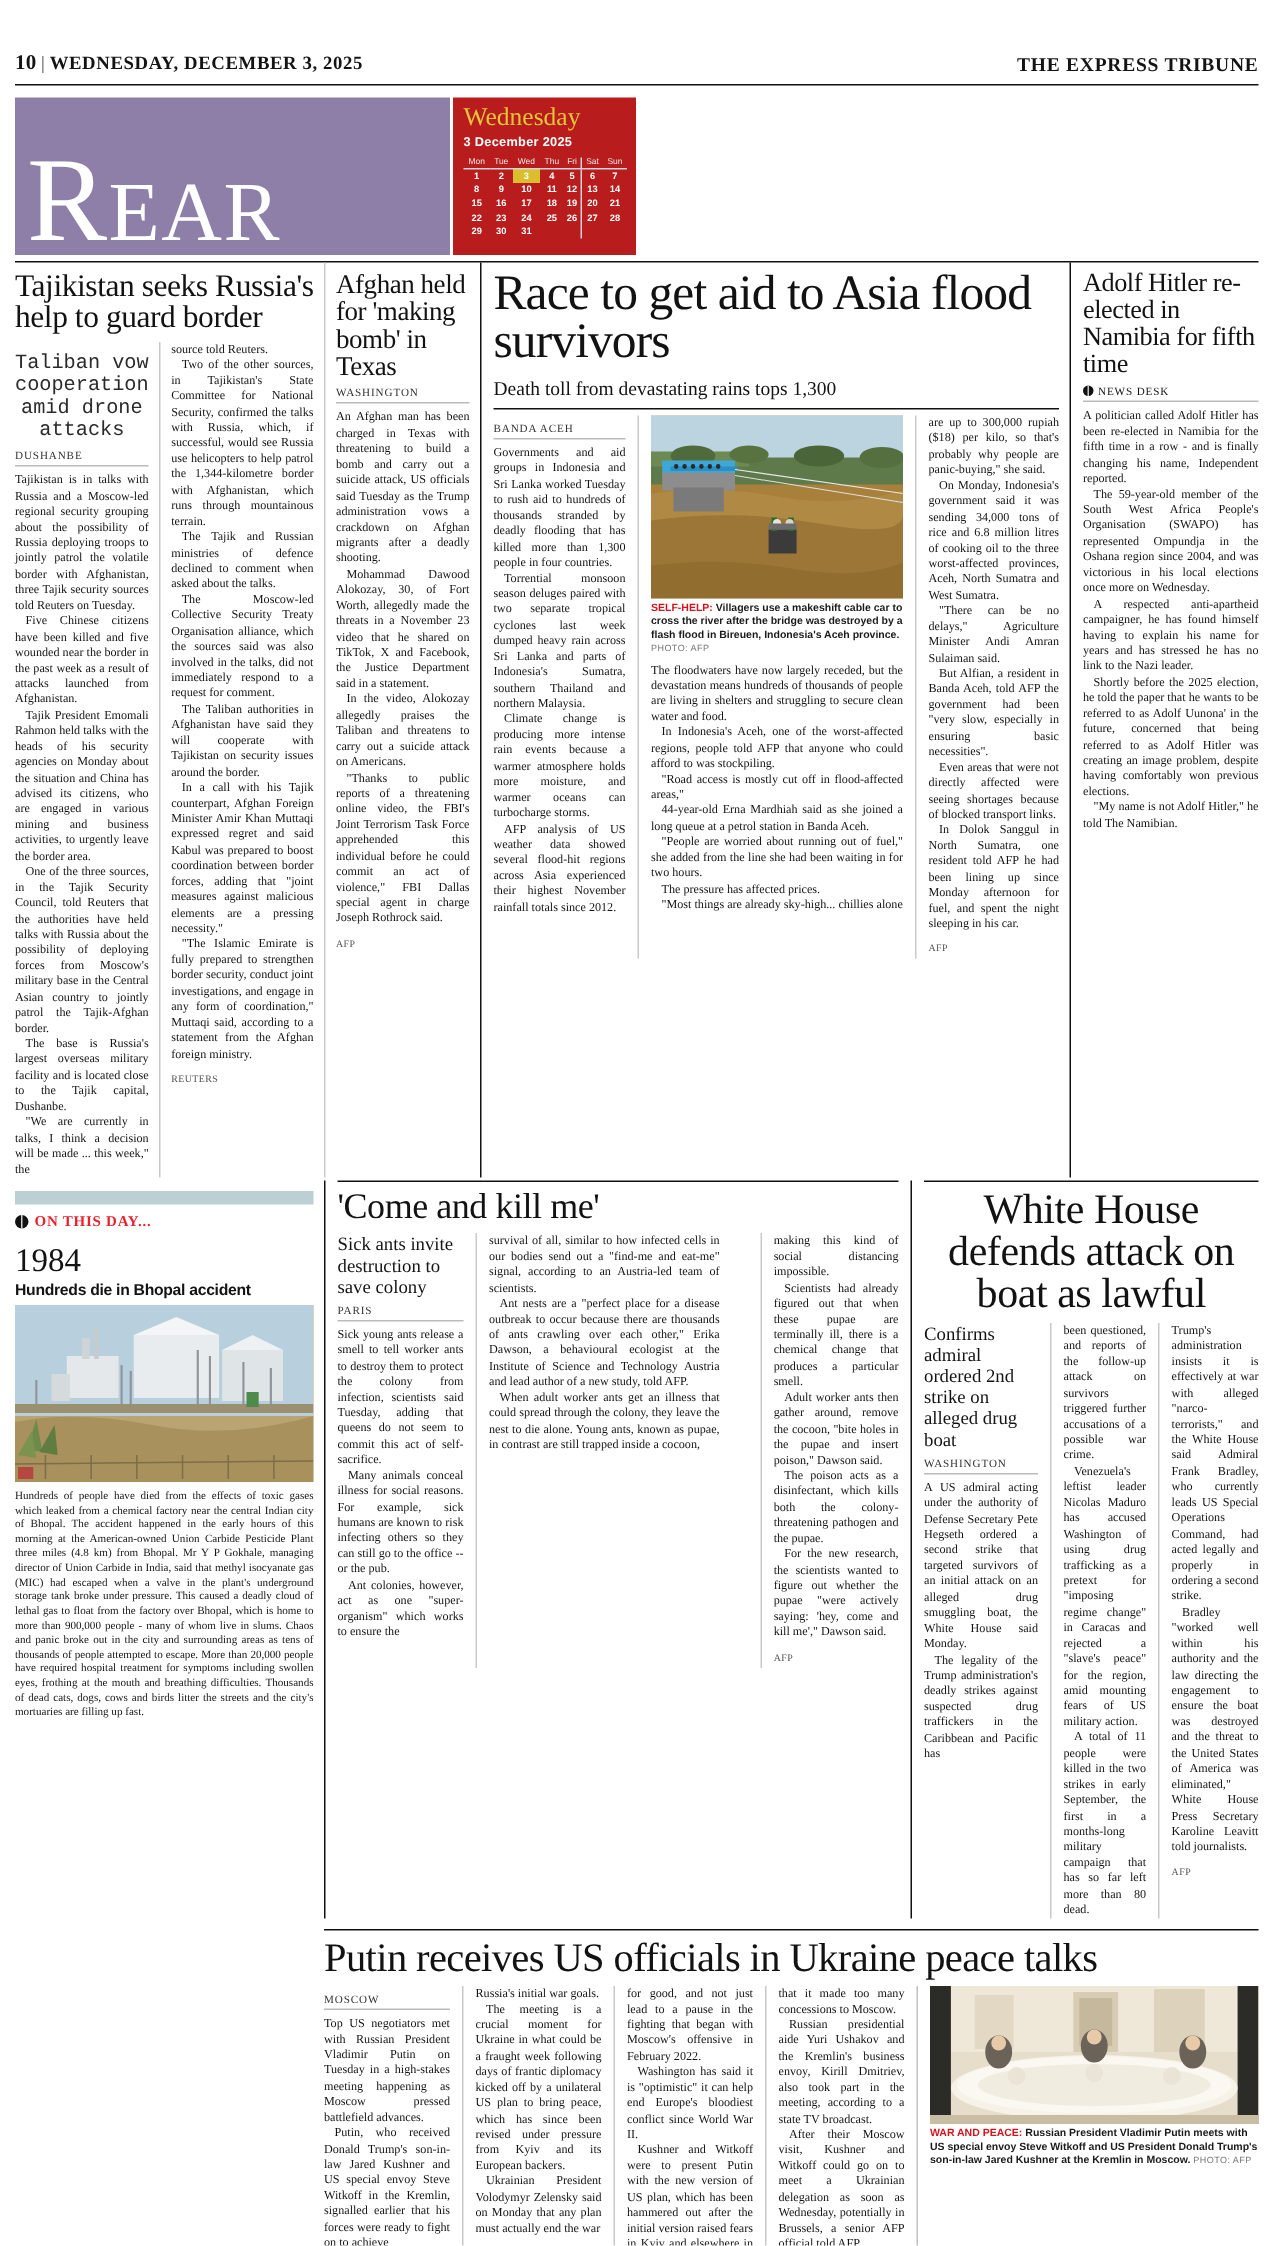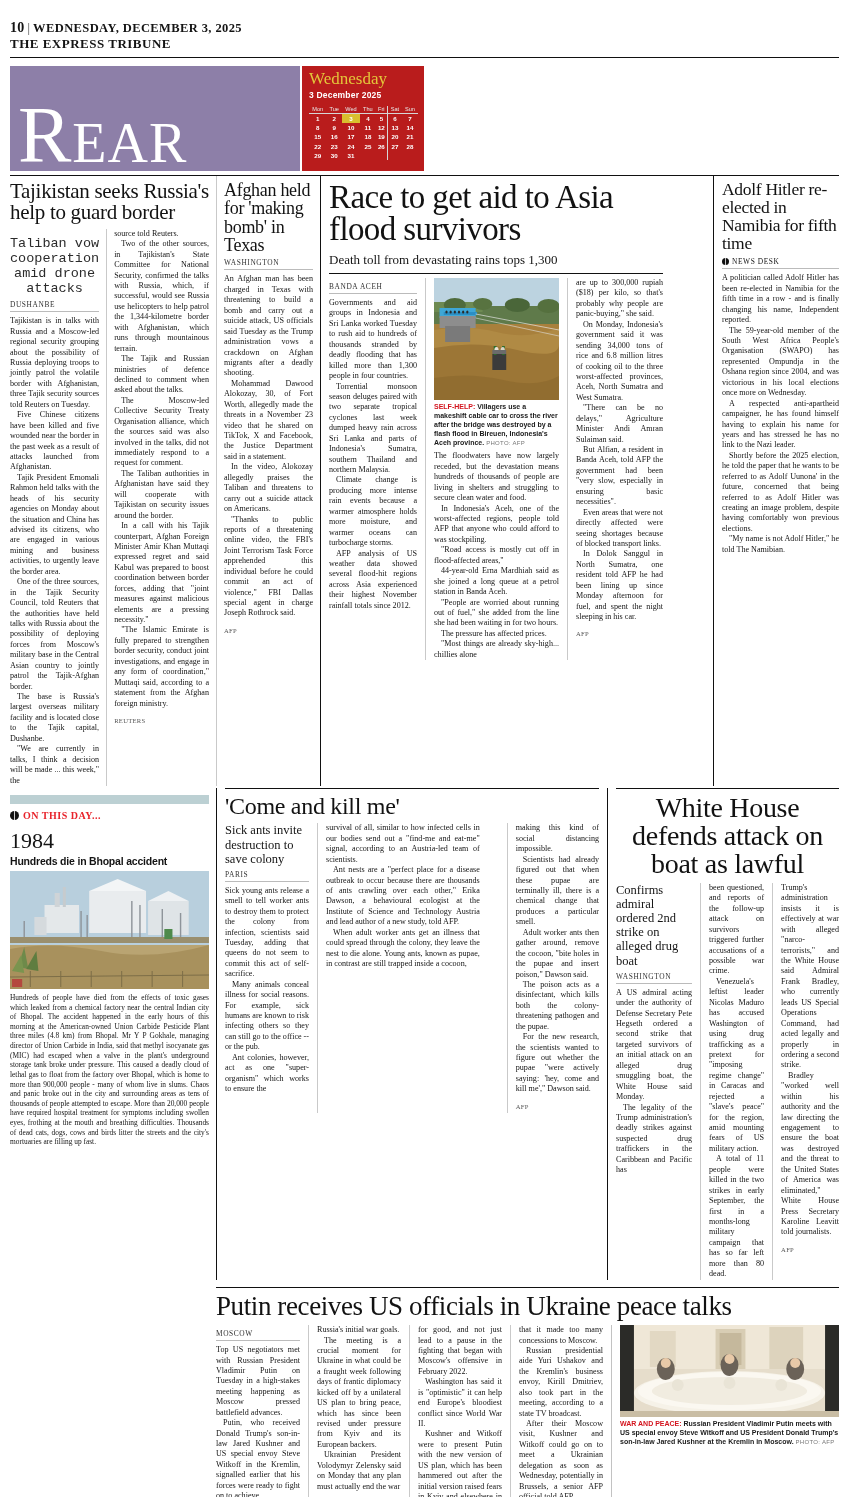--- a/index.html
+++ b/index.html
@@ -8,24 +8,23 @@
     background: #ffffff;
     font-family: "Liberation Serif", serif;
     color: #141414;
     overflow: hidden;
     position: relative;
   }
   .page { width: 849px; height: 1497px; padding: 0 10px; position: relative; }
 
   
   .folio {
-    display: flex; align-items: flex-start; justify-content: space-between;
-    padding: 20px 0 5px 0;
+    display: flex; align-items: center; justify-content: space-between;
+    padding: 35px 0 5px 0;
     border-bottom: 1.5px solid #111;
-    flex-direction: column;
   }
   .folio-left { font-family: "Liberation Serif", serif; font-size: 12.5px; letter-spacing: .2px; }
   .folio-num { font-weight: bold; font-size: 14px; }
   .folio-sep { padding: 0 3px; color:#444; }
   .folio-date { font-variant: small-caps; font-weight: 600; letter-spacing: .4px; font-size:12.5px;}
   .folio-right { font-variant: small-caps; font-weight: 600; font-size: 13px; letter-spacing: .5px; }
 
   
   .masthead { display: flex; height: 105px; margin-top: 8px; gap: 2px; }
   .mh-rear {
@@ -342,21 +341,21 @@
               <p>"There can be no delays," Agriculture Minister Andi Amran Sulaiman said.</p>
               <p>But Alfian, a resident in Banda Aceh, told AFP the government had been "very slow, especially in ensuring basic necessities".</p>
               <p>Even areas that were not directly affected were seeing shortages because of blocked transport links.</p>
               <p>In Dolok Sanggul in North Sumatra, one resident told AFP he had been lining up since Monday afternoon for fuel, and spent the night sleeping in his car.</p>
             </div>
           <span class="agency">AFP</span>
         </div>
       </div>
     </div>
 
-    <div class="b1-c4" style="border-left:1.4px solid #111;margin-left:43px;">
+    <div class="b1-c4" style="border-left:1.4px solid #111;">
       <div class="hl">Adolf Hitler re-elected in Namibia for fifth time</div>
       <div class="newsdesk">
         <span class="globe"></span>
         <span>NEWS DESK</span>
       </div>
       <div class="body-col" id="hitler-body">
           <p>A politician called Adolf Hitler has been re-elected in Namibia for the fifth time in a row - and is finally changing his name, Independent reported.</p>
           <p>The 59-year-old member of the South West Africa People's Organisation (SWAPO) has represented Ompundja in the Oshana region since 2004, and was victorious in his local elections once more on Wednesday.</p>
           <p>A respected anti-apartheid campaigner, he has found himself having to explain his name for years and has stressed he has no link to the Nazi leader.</p>
           <p>Shortly before the 2025 election, he told the paper that he wants to be referred to as Adolf Uunona' in the future, concerned that being referred to as Adolf Hitler was creating an image problem, despite having comfortably won previous elections.</p>

